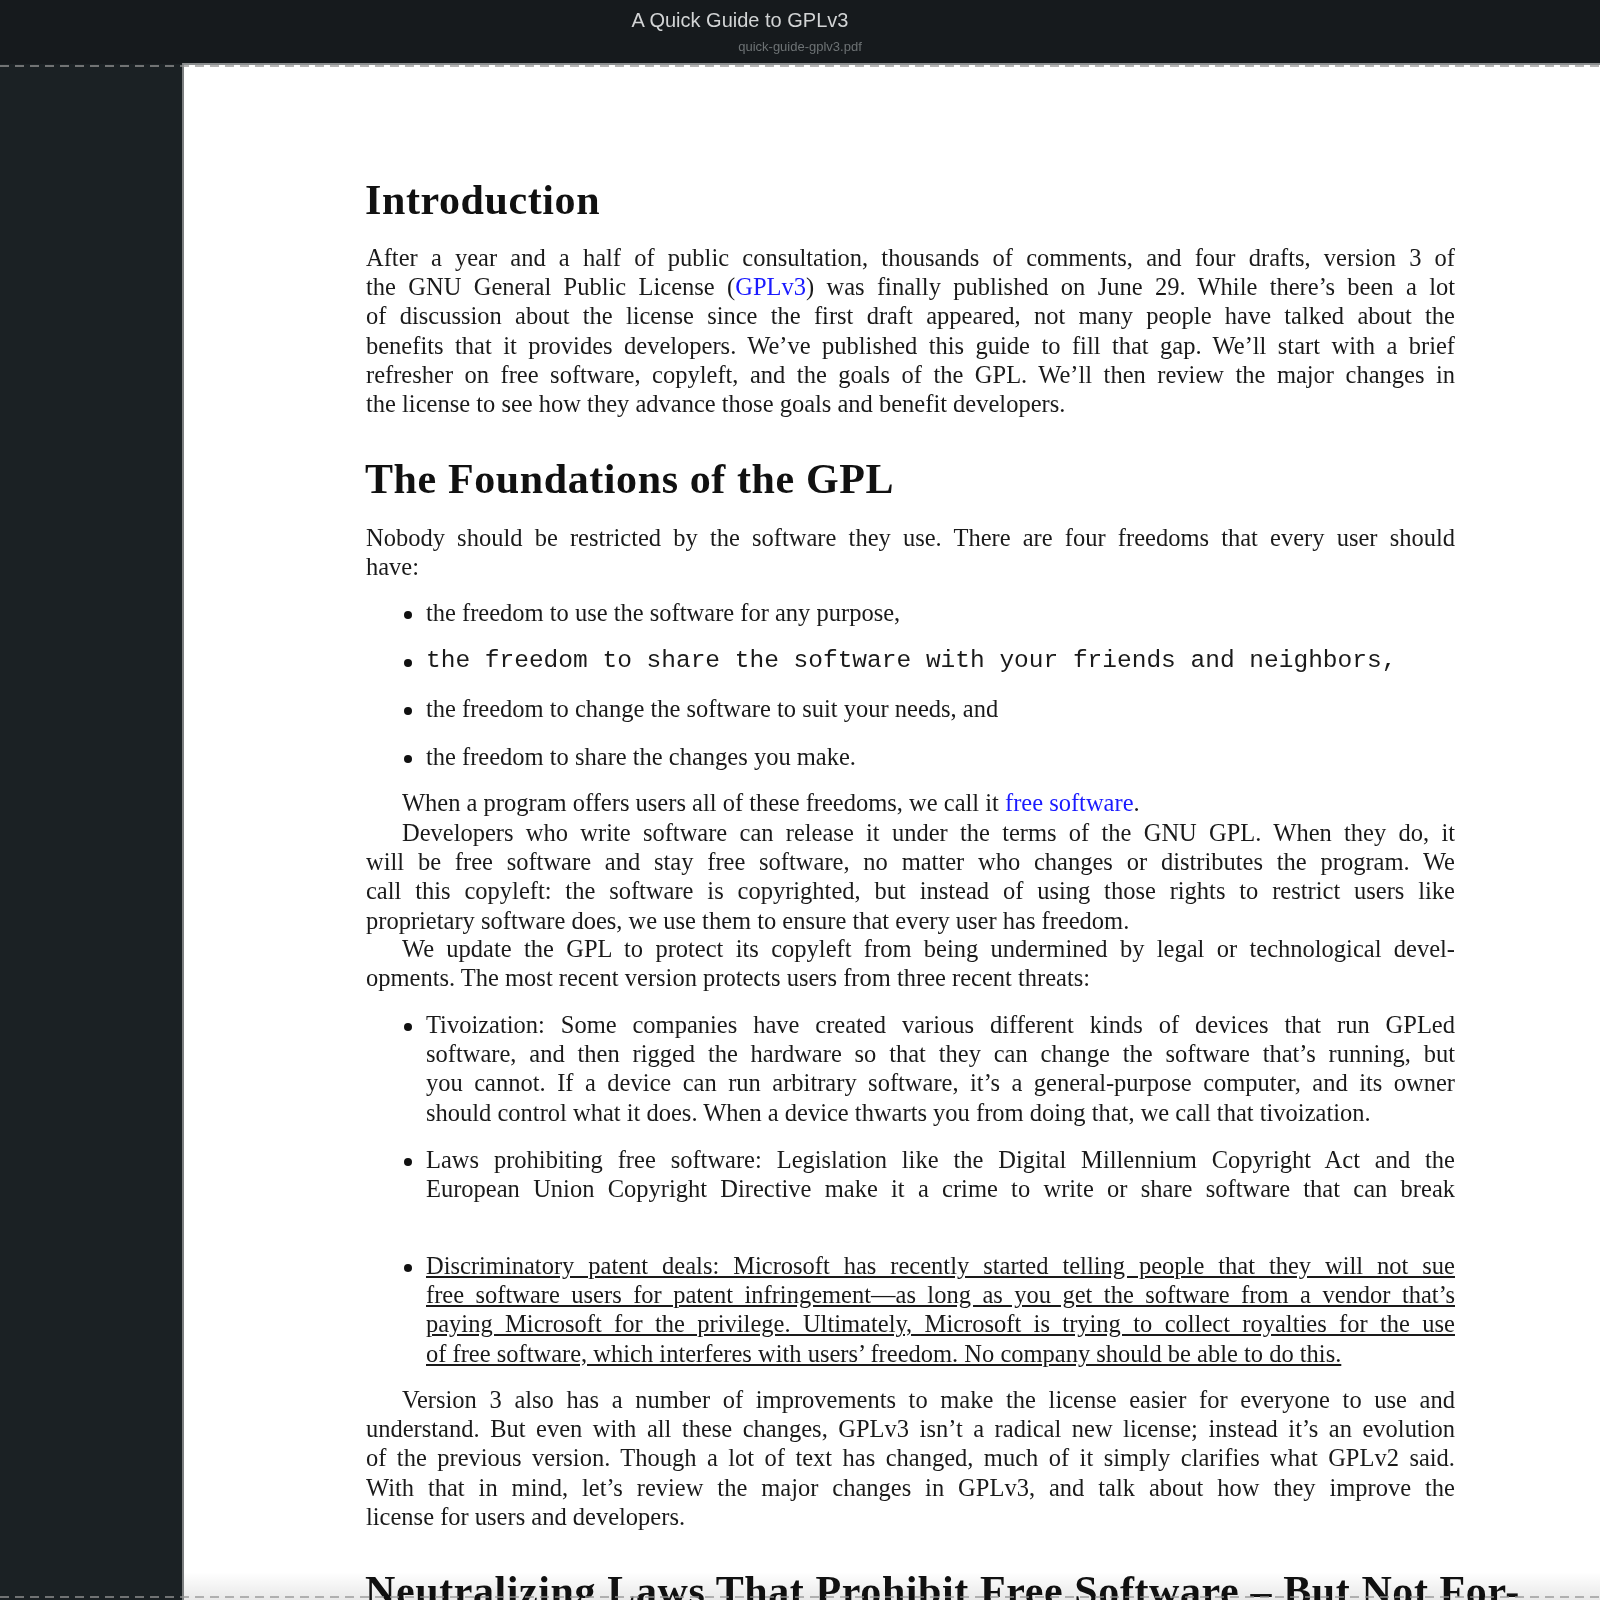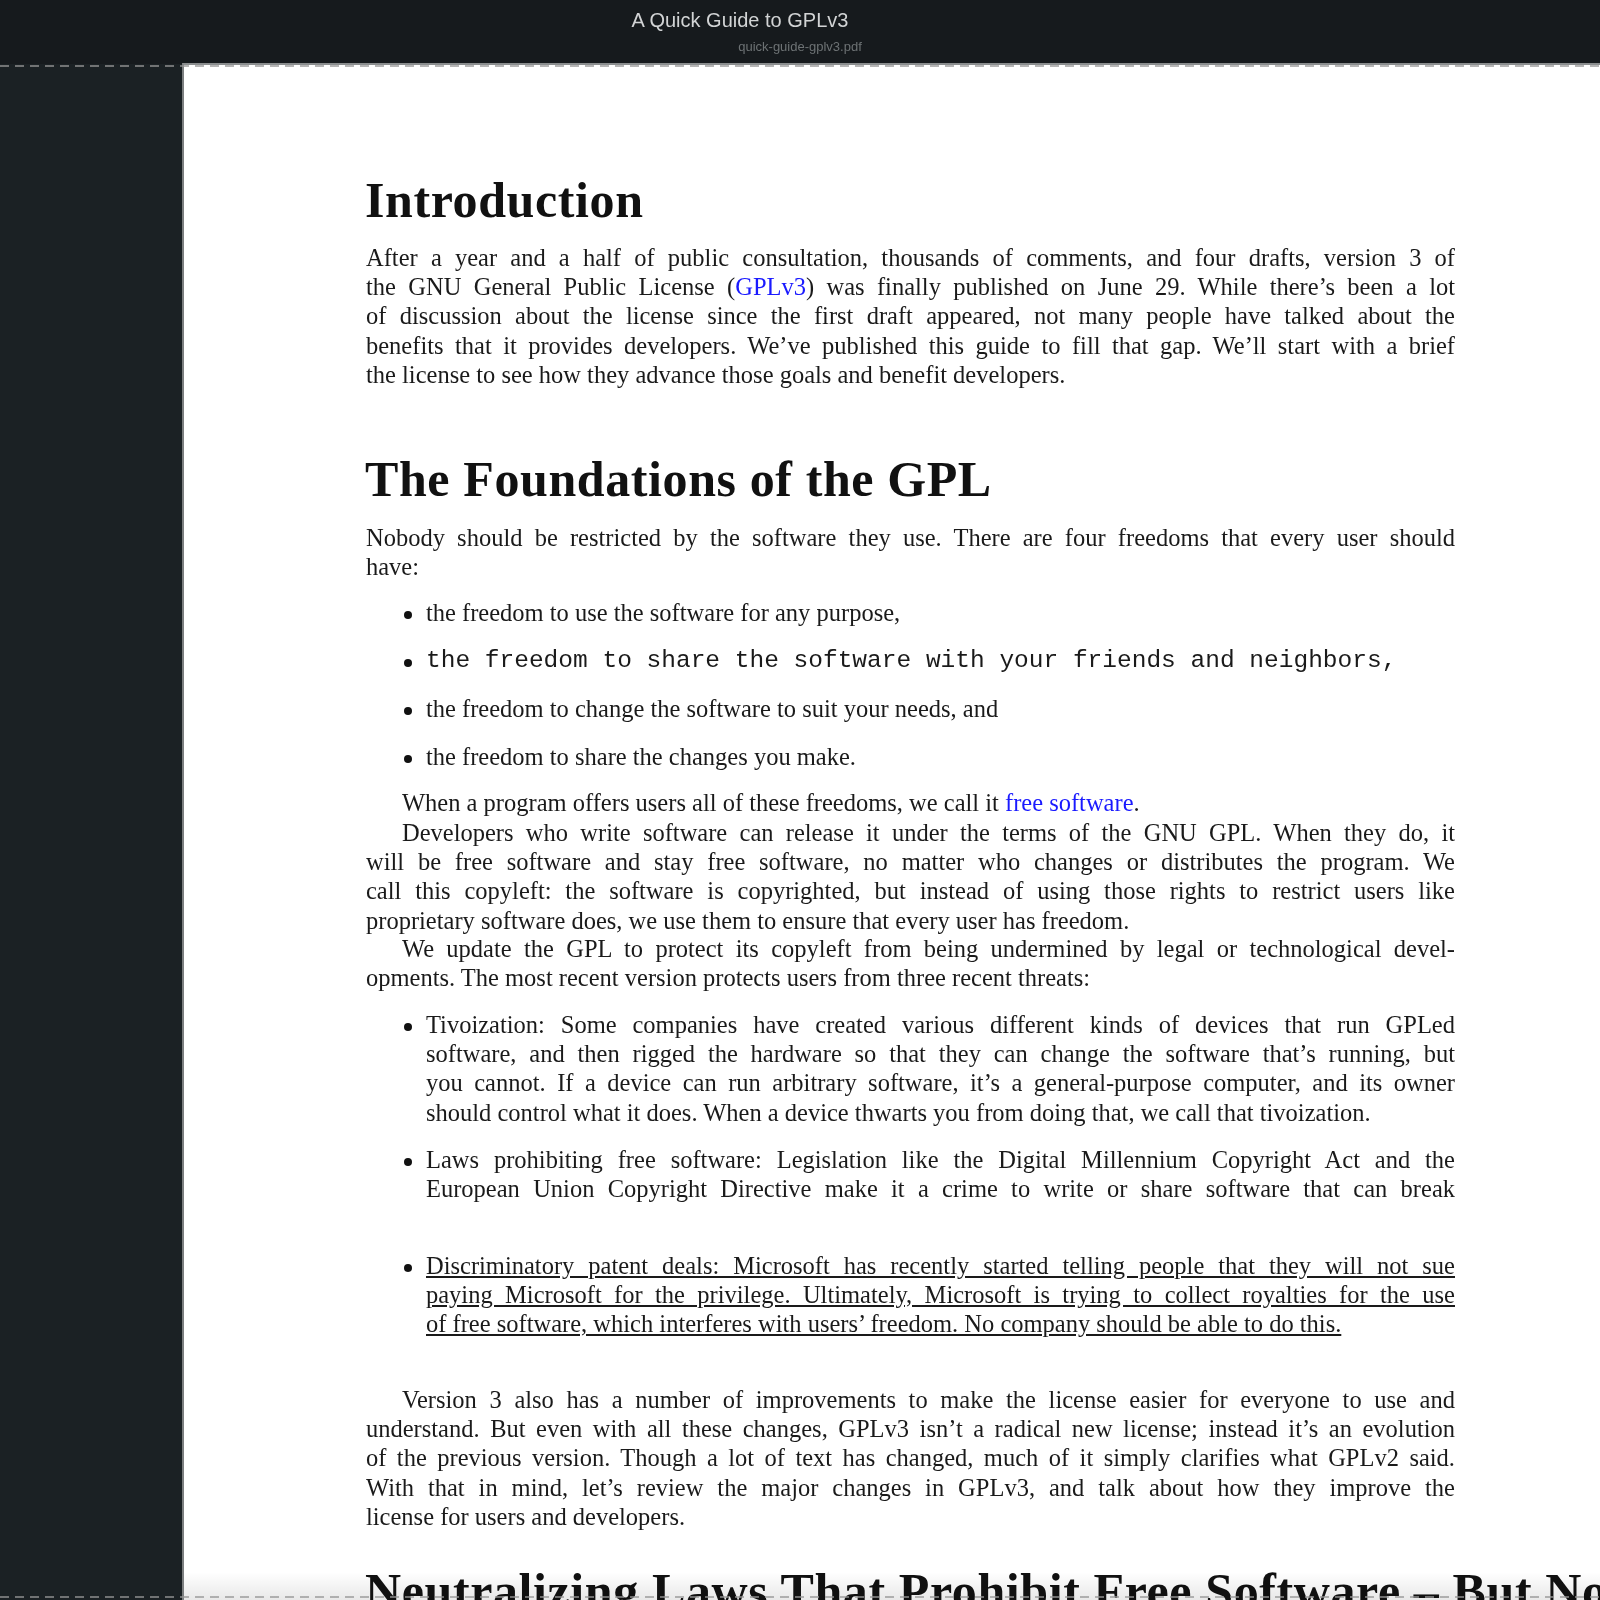--- a/index.html
+++ b/index.html
@@ -6,21 +6,21 @@
   body { width:1600px; height:1600px; overflow:hidden; position:relative; background:#1b2124; font-family:"Liberation Serif", serif; }
   .titlebar { position:absolute; left:0; top:0; width:1600px; height:64px; background:#161a1d; }
   .win-title { position:absolute; left:0; width:1480px; top:7px; text-align:center; font-family:"Liberation Sans", sans-serif; font-size:20px; line-height:26px; color:#d2d4d5; }
   .win-file { position:absolute; left:0; width:1600px; top:38px; text-align:center; font-family:"Liberation Sans", sans-serif; font-size:13px; line-height:18px; color:#6d7274; }
   .sidebar { position:absolute; left:0; top:64px; width:182px; height:1536px; background:#1b2124; }
   .page { position:absolute; left:182px; top:63px; width:1418px; height:1537px; background:#ffffff; border-left:2px solid #7c7f80; border-top:2px solid #8a8d8e; box-sizing:border-box; }
   .dash { position:absolute; left:0; width:1600px; height:2px; z-index:5;
           background: repeating-linear-gradient(to right, rgba(150,150,150,0.7) 0 9px, transparent 9px 15px); }
   .bottom-shade { position:absolute; left:184px; top:1572px; width:1416px; height:28px; z-index:4;
           background: linear-gradient(to bottom, rgba(0,0,0,0), rgba(0,0,0,0.09)); }
-  .h { position:absolute; left:365px; font-weight:bold; font-size:50px; line-height:44px; letter-spacing:0.6px; color:#111; white-space:nowrap; }
+  .h { position:absolute; left:365px; font-weight:bold; font-size:42px; line-height:44px; letter-spacing:0.6px; color:#111; white-space:nowrap; }
   .blk { position:absolute; left:366px; width:1089px; font-size:24.5px; line-height:29.2px; color:#1a1a1a; }
   .ln { display:block; white-space:normal; }
   .j { text-align:justify; text-align-last:justify; }
   .l { text-align:left; }
   .ind { padding-left:36px; }
   .link { color:#1a1aff; text-decoration:none; cursor:pointer; }
   .item { position:absolute; left:426px; width:1029px; font-size:24.5px; line-height:29.2px; color:#1a1a1a; }
   .bullet { position:absolute; left:-22px; top:13px; width:8px; height:8px; border-radius:50%; background:#111; }
 </style>
 </head>
@@ -38,20 +38,21 @@
 <div class="dash" style="top:65px;"></div>
 <div class="bottom-shade"></div>
 <div class="dash" style="top:1596px;"></div>
 
 <div class="h" style="top:178px;">Introduction</div>
 <div class="blk" style="top:243px;">
   <div class="ln j">After a year and a half of public consultation, thousands of comments, and four drafts, version 3 of</div>
   <div class="ln j"><span>the GNU General Public License (</span><a class="link">GPLv3</a><span>) was finally published on June 29. While there’s been a lot</span></div>
   <div class="ln j">of discussion about the license since the first draft appeared, not many people have talked about the</div>
   <div class="ln j">benefits that it provides developers. We’ve published this guide to fill that gap. We’ll start with a brief</div>
+  <div class="ln j">refresher on free software, copyleft, and the goals of the GPL. We’ll then review the major changes in</div>
   <div class="ln l">the license to see how they advance those goals and benefit developers.</div>
 </div>
 
 <div class="h" style="top:457px;">The Foundations of the GPL</div>
 <div class="blk" style="top:523px;">
   <div class="ln j">Nobody should be restricted by the software they use. There are four freedoms that every user should</div>
   <div class="ln l">have:</div>
 </div>
 
 <div class="item" style="top:598px;">
@@ -95,20 +96,21 @@
   <div class="ln l">should control what it does. When a device thwarts you from doing that, we call that tivoization.</div>
 </div>
 <div class="item" style="top:1145px;">
   <span class="bullet"></span>
   <div class="ln j">Laws prohibiting free software: Legislation like the Digital Millennium Copyright Act and the</div>
   <div class="ln j">European Union Copyright Directive make it a crime to write or share software that can break</div>
 </div>
 <div class="item" style="top:1251px;text-decoration:underline;">
   <span class="bullet"></span>
   <div class="ln j">Discriminatory patent deals: Microsoft has recently started telling people that they will not sue</div>
+  <div class="ln j">free software users for patent infringement—as long as you get the software from a vendor that’s</div>
   <div class="ln j">paying Microsoft for the privilege. Ultimately, Microsoft is trying to collect royalties for the use</div>
   <div class="ln l">of free software, which interferes with users’ freedom. No company should be able to do this.</div>
 </div>
 
 <div class="blk" style="top:1385px;">
   <div class="ln j ind">Version 3 also has a number of improvements to make the license easier for everyone to use and</div>
   <div class="ln j">understand. But even with all these changes, GPLv3 isn’t a radical new license; instead it’s an evolution</div>
   <div class="ln j">of the previous version. Though a lot of text has changed, much of it simply clarifies what GPLv2 said.</div>
   <div class="ln j">With that in mind, let’s review the major changes in GPLv3, and talk about how they improve the</div>
   <div class="ln l">license for users and developers.</div>

